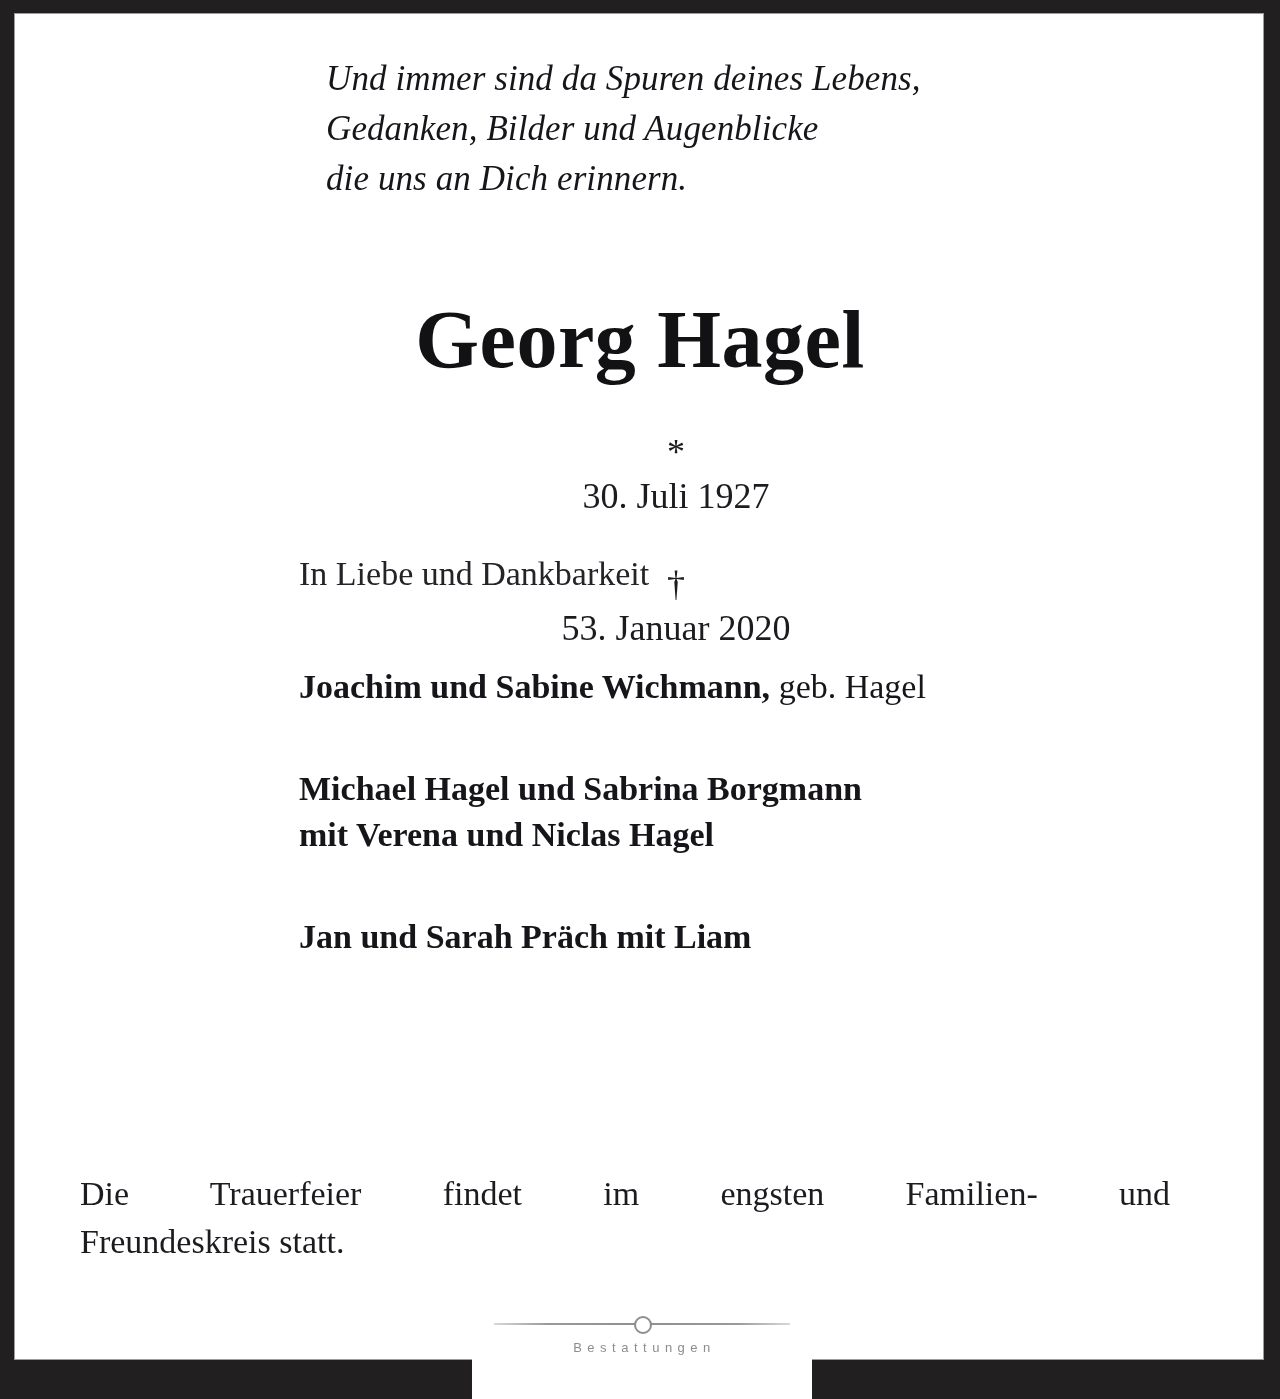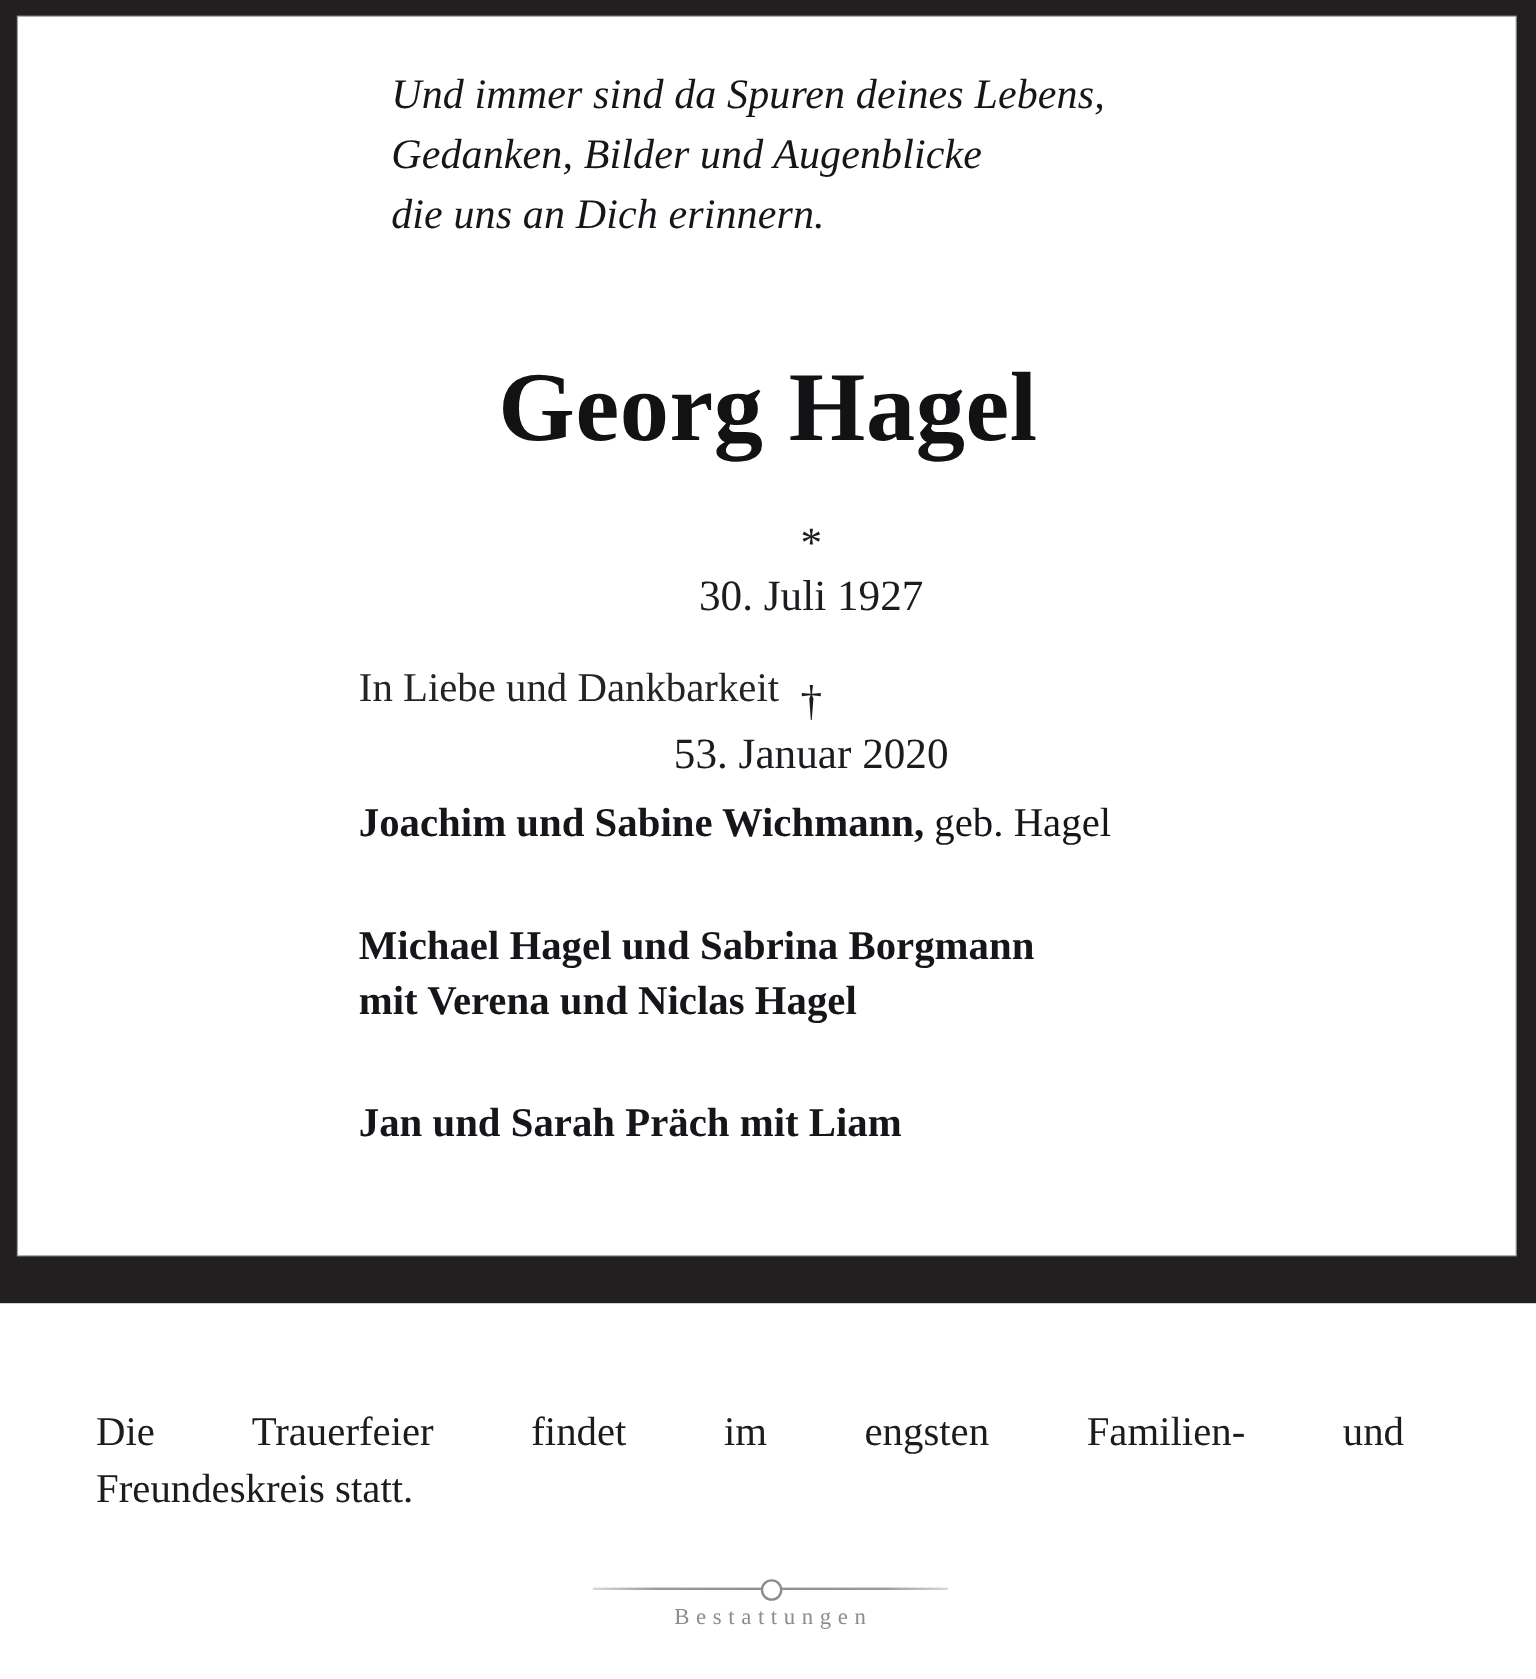--- a/index.html
+++ b/index.html
@@ -12,21 +12,21 @@
     height: 1399px;
     font-family: "Liberation Serif", "DejaVu Serif", serif;
     color: #1a1a1a;
     overflow: hidden;
   }
 
   
   .notice {
     position: relative;
     width: 1280px;
-    height: 1086px;
+    height: 1399px;
     background: #211f1f;
     box-sizing: border-box;
   }
 
   
   .page {
     position: absolute;
     left: 15px;
     top: 14px;
     right: 17px;
@@ -185,22 +185,22 @@
     top: 4px;
     left: 50%;
     margin-left: -8px;
     width: 14px;
     height: 14px;
     border: 2px solid #8d8d8d;
     border-radius: 50%;
     background: #ffffff;
   }
   .logo-sub {
-    font-family: Liberation Serif, serif;
-    font-size: 19px;
+    font-family: Liberation Sans, sans-serif;
+    font-size: 13px;
     letter-spacing: 5.5px;
     color: #8d8d8d;
     line-height: 24px;
     margin-top: 2px;
     padding-left: 5px;
   }
 </style>
 </head>
 <body>
 

